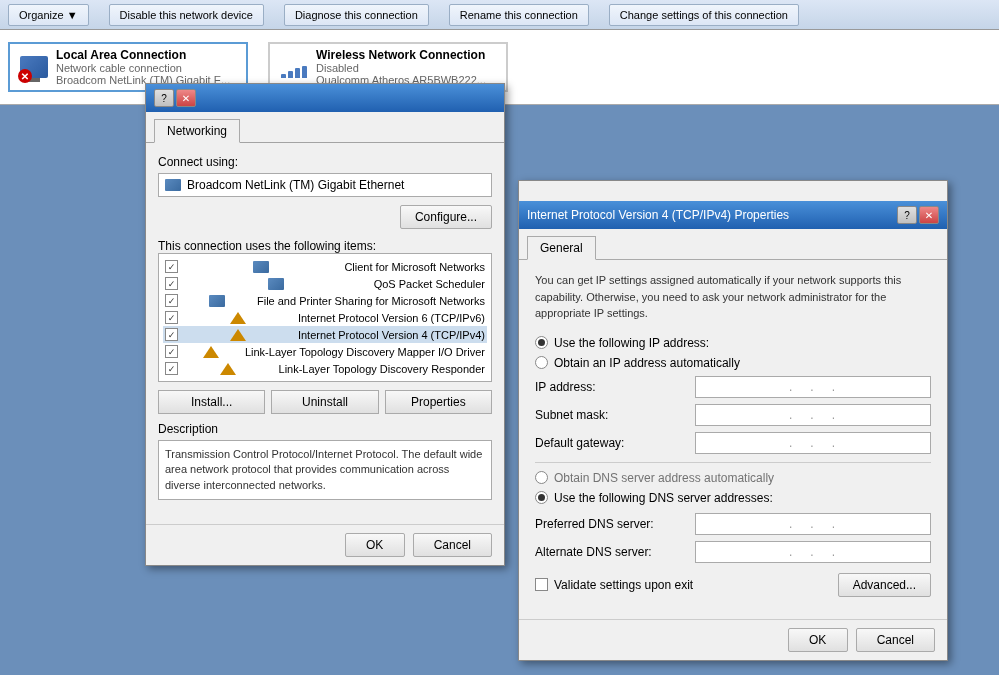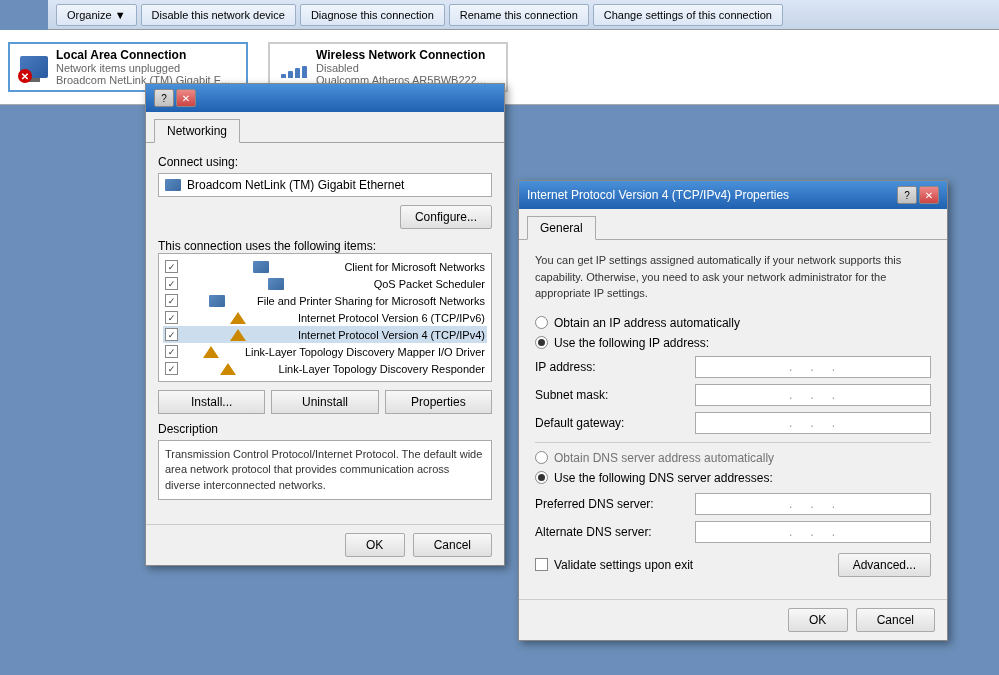--- a/index.html
+++ b/index.html
@@ -13,23 +13,22 @@
       position: relative;
     }
 
     
     .toolbar {
       background: linear-gradient(to bottom, #dce6f5, #c5d5e8);
       height: 30px;
       display: flex;
       align-items: center;
       padding: 0 8px;
-      gap: 4px;
+      gap: 20px;
       border-bottom: 1px solid #999;
-      margin-left: 48px;
     }
     .toolbar-btn {
       background: linear-gradient(to bottom, #f0f5fc, #dce6f5);
       border: 1px solid #9aaec5;
       padding: 2px 10px;
       font-size: 11px;
       cursor: pointer;
       border-radius: 2px;
       height: 22px;
     }
@@ -294,20 +293,21 @@
     }
 
     
     .ipv4-dialog {
       left: 518px;
       top: 180px;
       width: 430px;
     }
     .ipv4-titlebar {
       background: linear-gradient(to bottom, #4a90d9, #2060b0);
+      margin-top: 20px;
     }
     .ipv4-tab-bar {
       padding: 6px 8px 0;
       border-bottom: 1px solid #aaa;
       background: #f0f0f0;
     }
     .ipv4-body { padding: 12px 16px; }
     .info-text {
       font-size: 11px;
       color: #333;
@@ -415,21 +415,21 @@
 <div class="network-area">
 
   <div class="network-card">
     <div class="network-card-header">
       <div class="network-icon">
         <div class="net-icon-img"></div>
         <div class="red-x">✕</div>
       </div>
       <div>
         <div class="net-card-title">Local Area Connection</div>
-        <div class="net-card-sub">Network items unplugged</div>
+        <div class="net-card-sub">Network cable connection</div>
         <div class="net-card-sub">Broadcom NetLink (TM) Gigabit E...</div>
       </div>
     </div>
   </div>
 
   <div class="network-card inactive">
     <div class="network-card-header">
       <div class="network-icon">
         <div class="wireless-icon">
           <div class="wifi-bar" style="height:4px;"></div>
@@ -532,26 +532,26 @@
       <button class="title-btn close">✕</button>
     </div>
   </div>
   <div class="ipv4-tab-bar">
     <div class="tab active">General</div>
   </div>
   <div class="ipv4-body">
     <div class="info-text">You can get IP settings assigned automatically if your network supports this capability. Otherwise, you need to ask your network administrator for the appropriate IP settings.</div>
 
     <div class="radio-row">
+      <div class="radio-circle selected"></div>
+      <span class="radio-label">Use the following IP address:</span>
+    </div>
+    <div class="radio-row">
       <div class="radio-circle"></div>
       <span class="radio-label">Obtain an IP address automatically</span>
-    </div>
-    <div class="radio-row">
-      <div class="radio-circle selected"></div>
-      <span class="radio-label">Use the following IP address:</span>
     </div>
 
     <div class="ip-table">
       <div class="ip-row">
         <span class="ip-label">IP address:</span>
         <div class="ip-field">
           <span class="ip-dots">&nbsp;&nbsp;&nbsp;.&nbsp;&nbsp;&nbsp;.&nbsp;&nbsp;&nbsp;.&nbsp;&nbsp;&nbsp;</span>
         </div>
       </div>
       <div class="ip-row">

